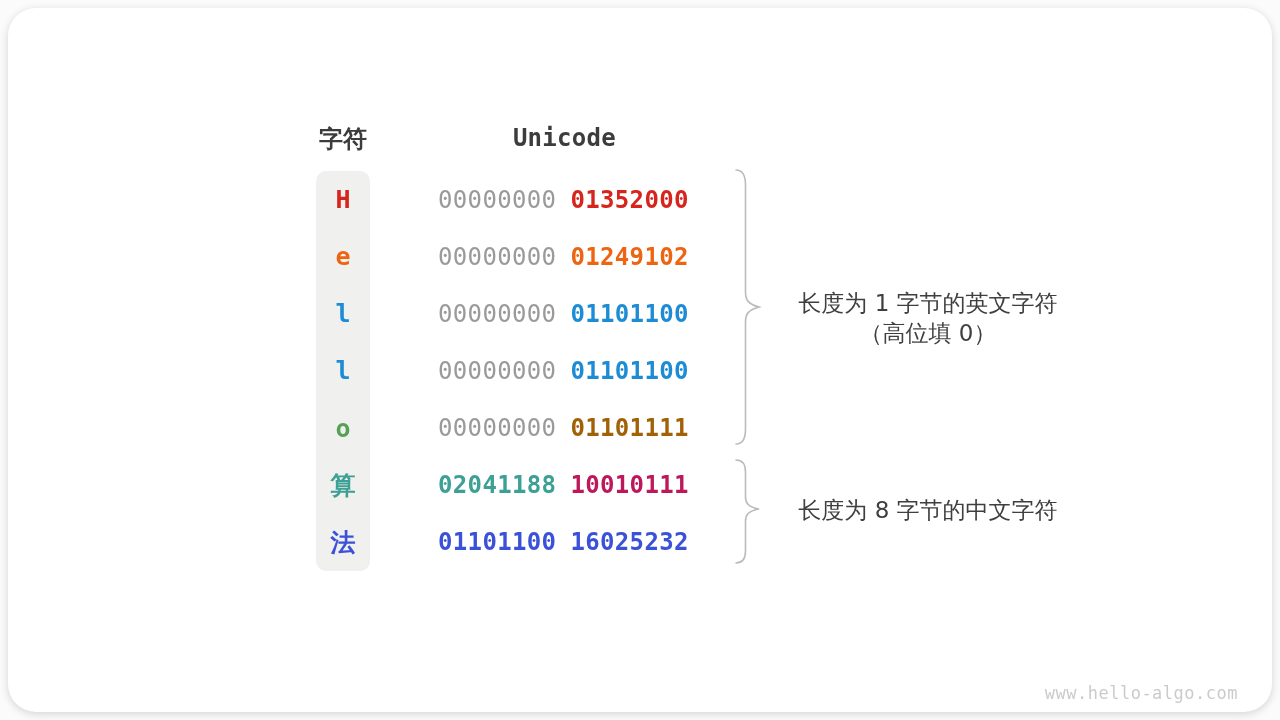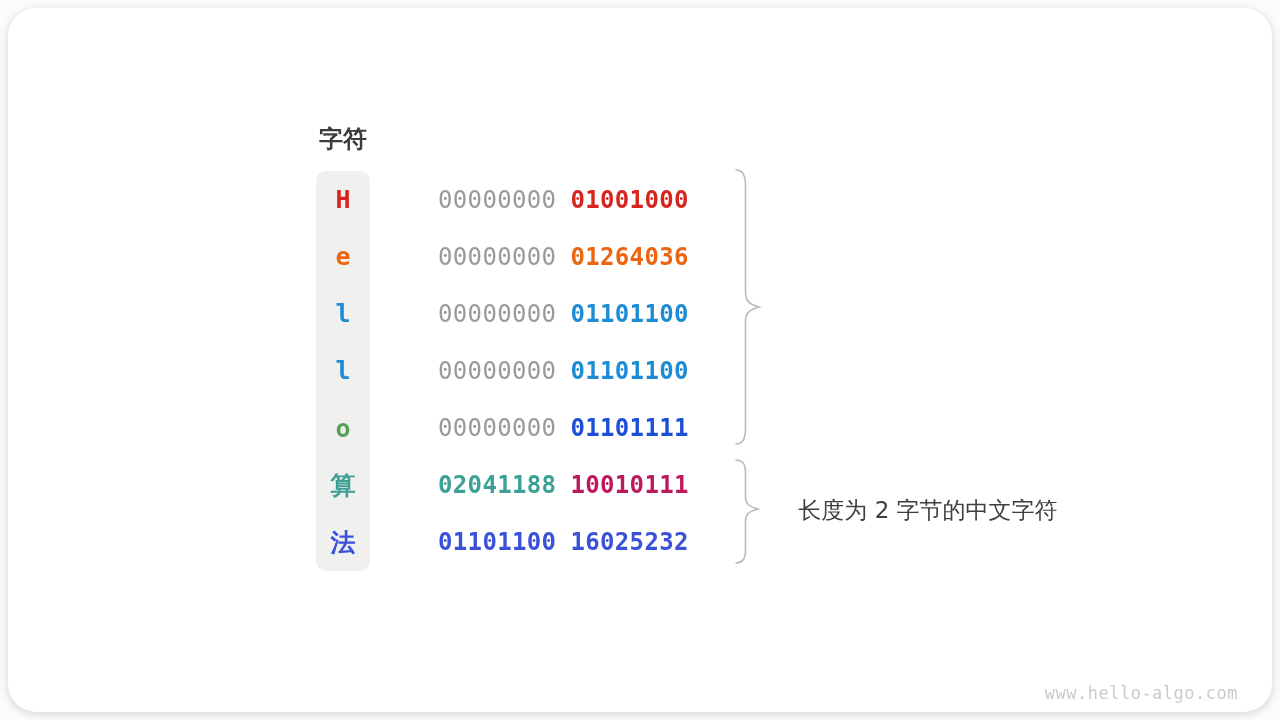--- a/index.html
+++ b/index.html
@@ -55,57 +55,58 @@
     color: #cbcbcb; letter-spacing: 0.5px;
   }
 </style>
 </head>
 <body>
 
 <div class="stage">
   <div class="card">
 
     <div class="hdr hdr-char">字符</div>
+    <div class="hdr hdr-uni">Unicode</div>
 
     <div class="charcol-bg"></div>
 
     <div class="rows">
       <div class="row">
         <span class="ch" style="color: rgb(215, 37, 29);">H</span>
         <span class="bytes">
           <span class="byte dim" style="color: rgb(154, 154, 154);">00000000</span>
-          <span class="byte strong" style="color: rgb(215, 37, 29);">01001000</span>
+          <span class="byte strong" style="color: rgb(215, 37, 29);">01352000</span>
         </span>
       </div>
       <div class="row">
         <span class="ch" style="color: rgb(237, 101, 17);">e</span>
         <span class="bytes">
           <span class="byte dim" style="color: rgb(154, 154, 154);">00000000</span>
-          <span class="byte strong" style="color: rgb(237, 101, 17);">01264036</span>
+          <span class="byte strong" style="color: rgb(237, 101, 17);">01249102</span>
         </span>
       </div>
       <div class="row">
         <span class="ch" style="color: rgb(30, 140, 212);">l</span>
         <span class="bytes">
           <span class="byte dim" style="color: rgb(154, 154, 154);">00000000</span>
           <span class="byte strong" style="color: rgb(30, 140, 212);">01101100</span>
         </span>
       </div>
       <div class="row">
         <span class="ch" style="color: rgb(30, 140, 212);">l</span>
         <span class="bytes">
           <span class="byte dim" style="color: rgb(154, 154, 154);">00000000</span>
           <span class="byte strong" style="color: rgb(30, 140, 212);">01101100</span>
         </span>
       </div>
       <div class="row">
         <span class="ch" style="color: rgb(86, 161, 86);">o</span>
         <span class="bytes">
           <span class="byte dim" style="color: rgb(154, 154, 154);">00000000</span>
-          <span class="byte strong" style="color: #1d4ed8;">01101111</span>
+          <span class="byte strong" style="color: #a16207;">01101111</span>
         </span>
       </div>
       <div class="row">
         <span class="ch" style="color: rgb(61, 160, 149);">算</span>
         <span class="bytes">
           <span class="byte strong" style="color: rgb(61, 160, 149);">02041188</span>
           <span class="byte strong" style="color: #be185d;">10010111</span>
         </span>
       </div>
       <div class="row">
@@ -116,22 +117,24 @@
         </span>
       </div>
     </div>
 
     <svg class="braces" viewBox="0 0 40 420" aria-hidden="true">
       <path d="M 8 12 C 14 12 17.5 17 17.5 27 L 17.5 134 C 17.5 142 20 146 31 149 C 20 152 17.5 156 17.5 164 L 17.5 271 C 17.5 281 14 286 8 286"></path>
       <path d="M 8 302 C 14 302 17.5 306 17.5 314 L 17.5 339 C 17.5 345 20 349 31 351 C 20 353 17.5 357 17.5 363 L 17.5 393 C 17.5 401 14 405 8 405"></path>
     </svg>
 
     <div class="annot annot-1">
+      <div>长度为 1 字节的英文字符</div>
+      <div>（高位填 0）</div>
     </div>
 
     <div class="annot annot-2">
-      <div>长度为 2 字节的中文字符</div>
+      <div>长度为 8 字节的中文字符</div>
     </div>
 
     <div class="watermark">www.hello-algo.com</div>
 
   </div>
 </div>
 
 </body></html>

